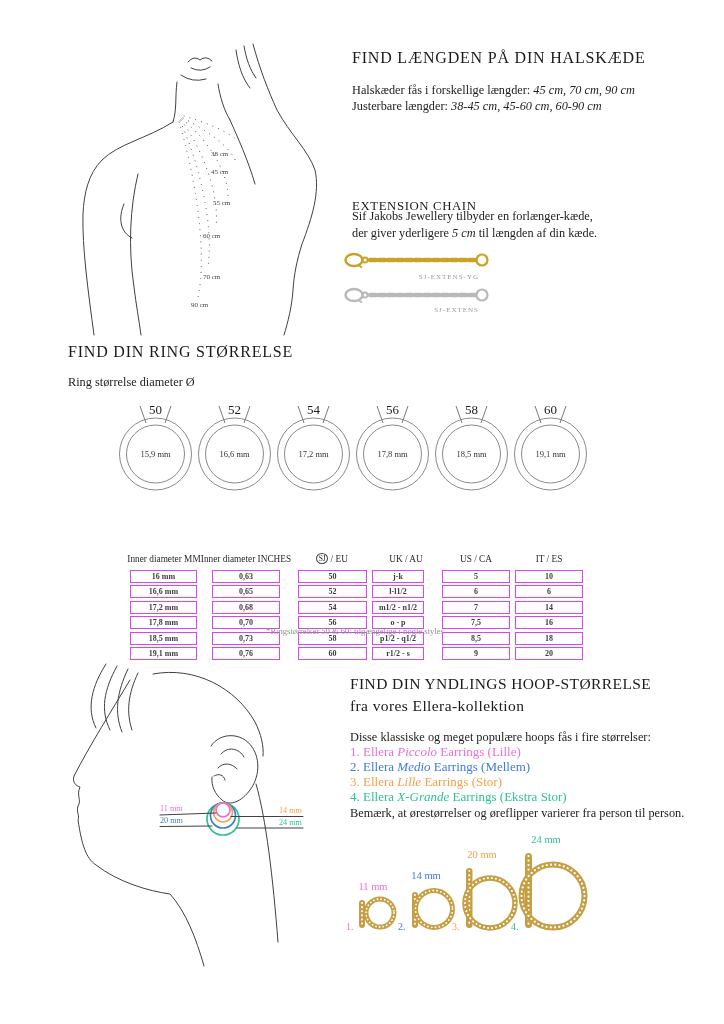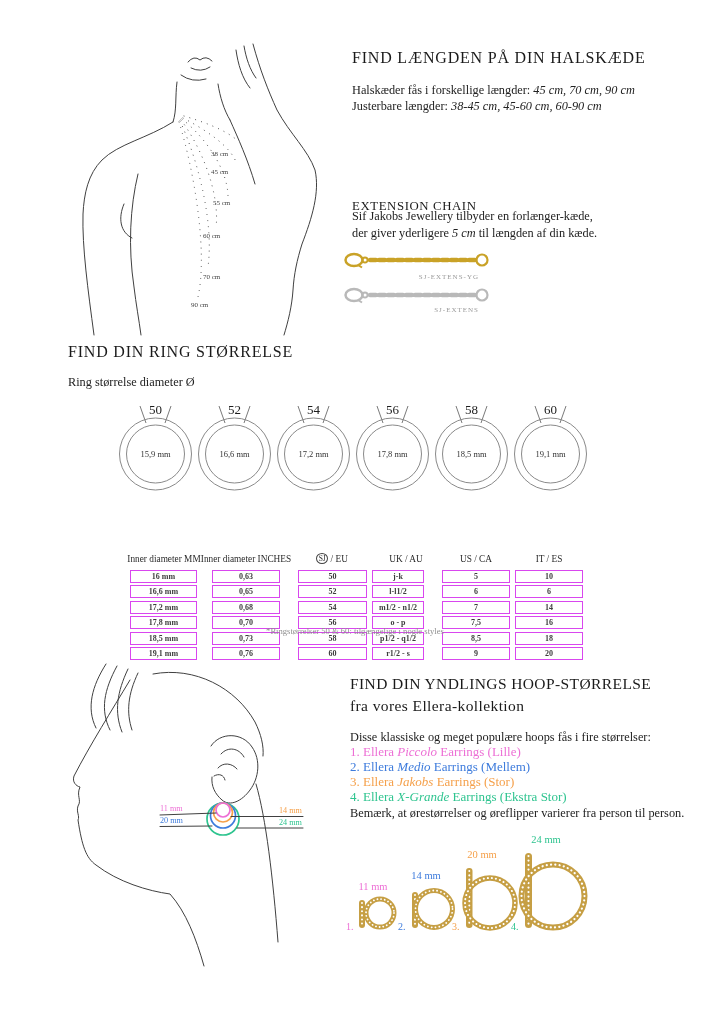--- a/index.html
+++ b/index.html
@@ -251,21 +251,21 @@
   <div class="abs hoop-title" style="left:350px;top:675px">FIND DIN YNDLINGS HOOP-STØRRELSE</div>
   <div class="abs body-txt" style="left:350px;top:729px;white-space:nowrap">Disse klassiske og meget populære hoops fås i fire størrelser:</div>
 
   <div class="abs list-item c-pink" style="left:350px;top:744px">
     <span>1. Ellera </span><span class="it">Piccolo</span><span> Earrings (Lille)</span>
   </div>
   <div class="abs list-item c-blue" style="left:350px;top:759px">
     <span>2. Ellera </span><span class="it">Medio</span><span> Earrings (Mellem)</span>
   </div>
   <div class="abs list-item c-orange" style="left:350px;top:774px">
-    <span>3. Ellera </span><span class="it">Jakobs</span><span> Earrings (Stor)</span>
+    <span>3. Ellera </span><span class="it">Lille</span><span> Earrings (Stor)</span>
   </div>
   <div class="abs list-item c-green" style="left:350px;top:789px">
     <span>4. Ellera </span><span class="it">X-Grande</span><span> Earrings (Ekstra Stor)</span>
   </div>
   <div class="abs body-txt" style="left:350px;top:805px;white-space:nowrap">Bemærk, at ørestørrelser og øreflipper varierer fra person til person.</div>
 
   <svg class="abs" style="left:340px;top:832px" width="250" height="115" viewBox="0 0 250 115">
 
     <text class="hoop-size f-pink" x="33" y="58">11 mm</text>
     <rect x="19" y="68" width="6" height="28" rx="3" fill="#c69f44"></rect>

